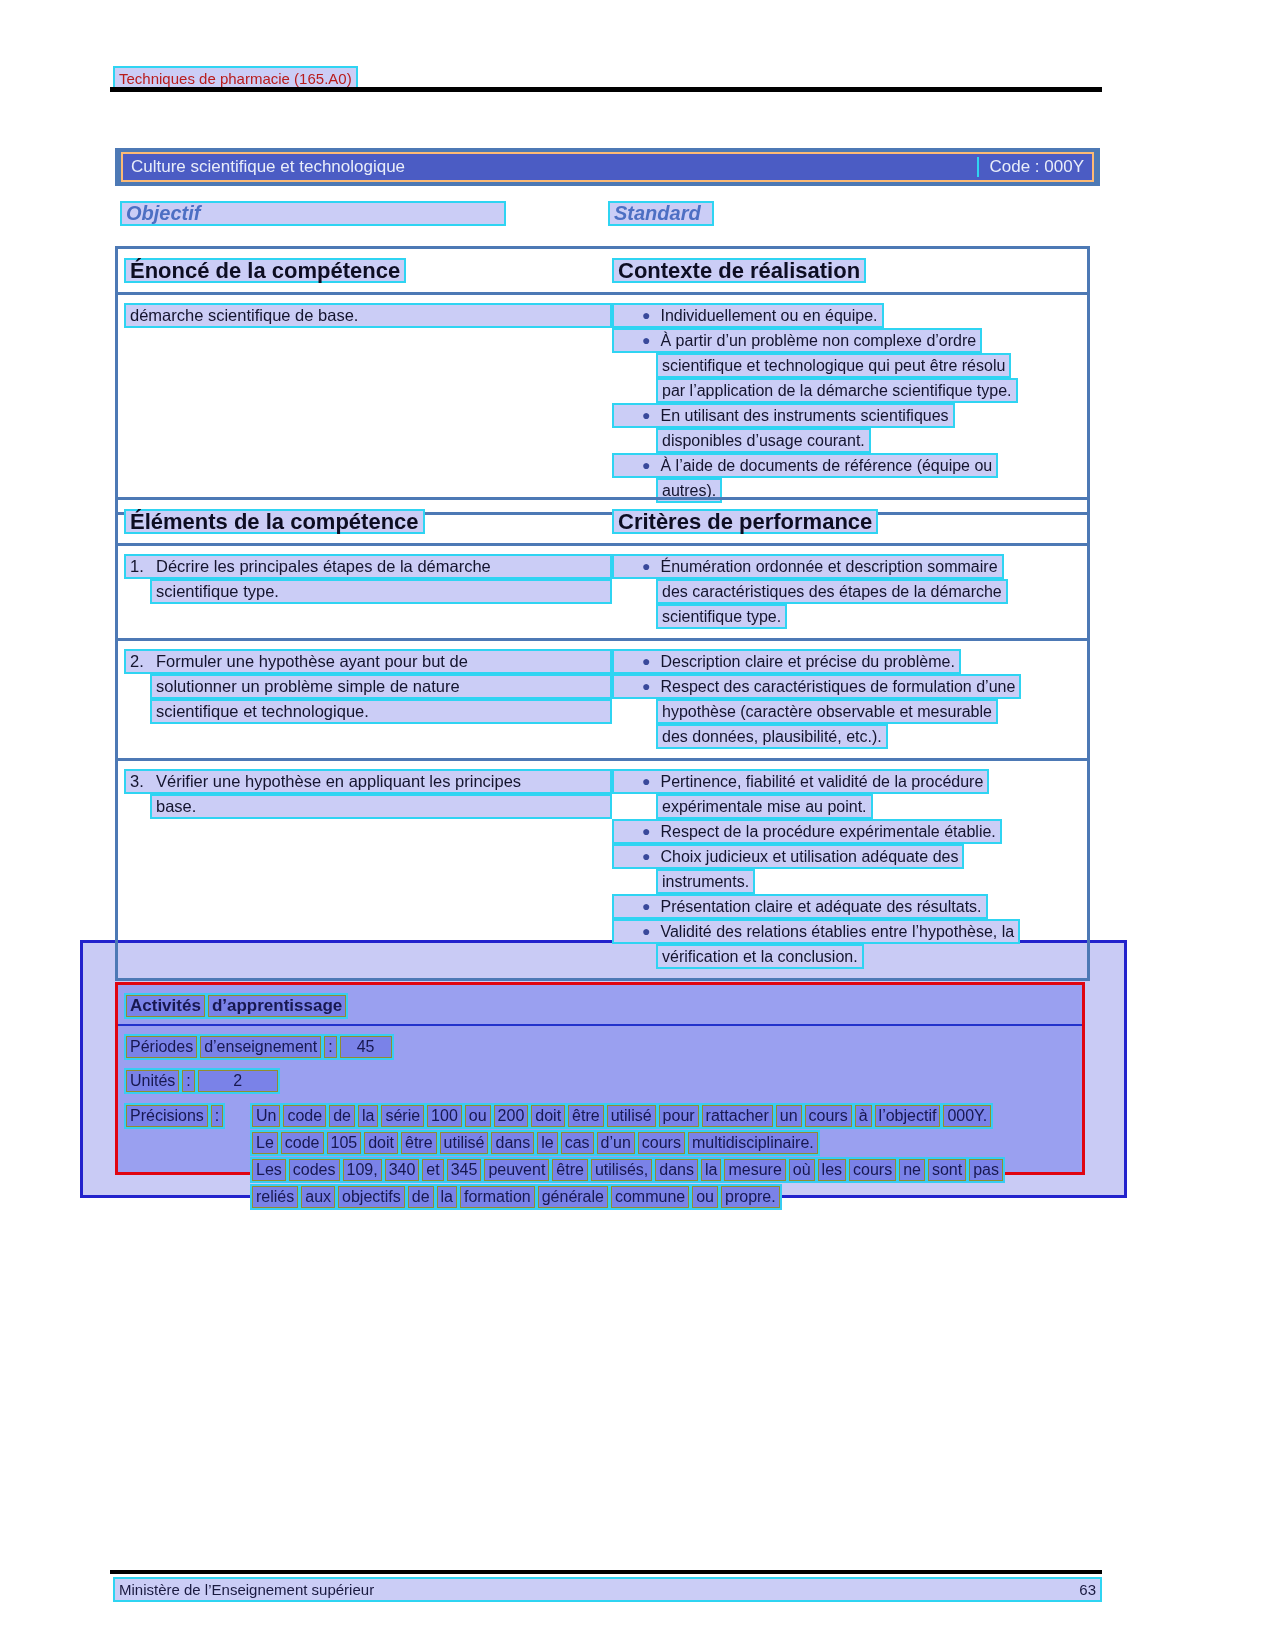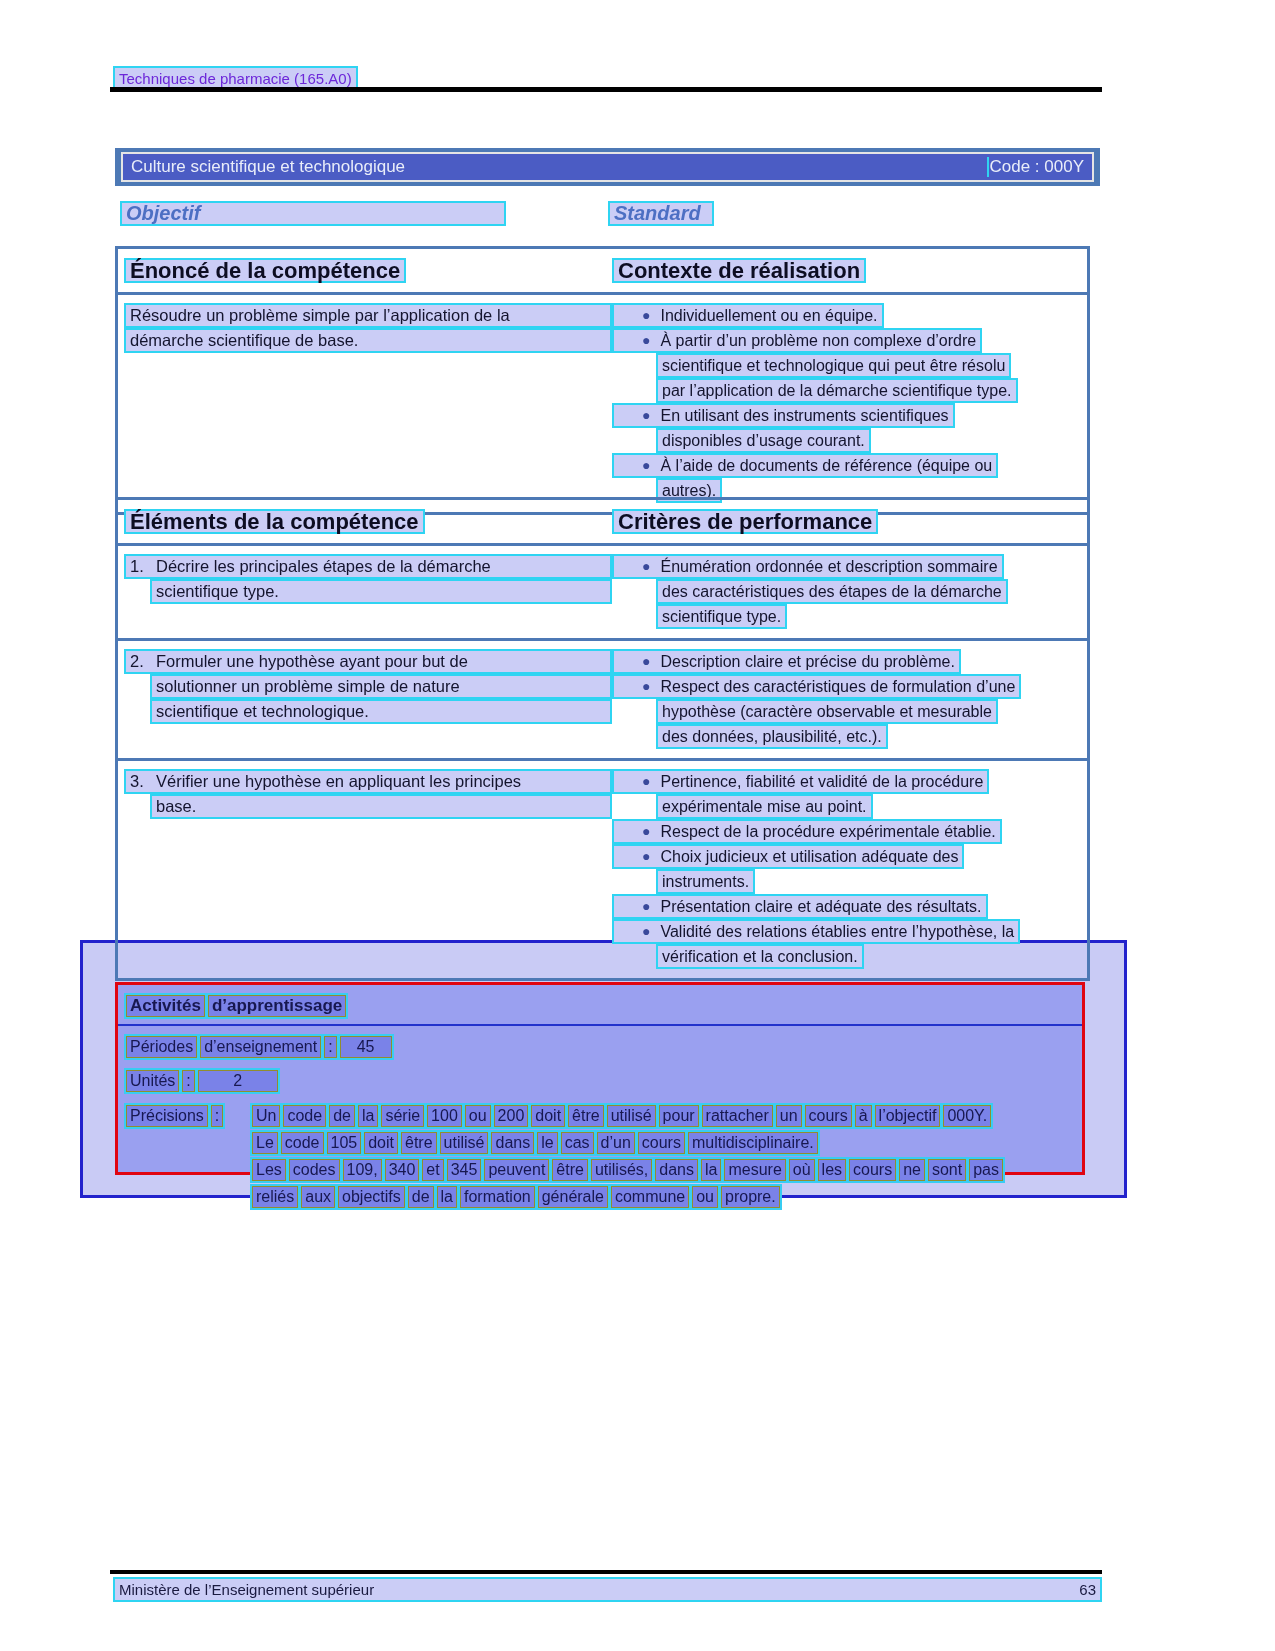--- a/index.html
+++ b/index.html
@@ -21,25 +21,25 @@
     display:flex;
     align-items:center;
     box-sizing:border-box;
   }
   .rule-black{background:#000000;}
 
   
   .banner{background:#4d79b5;display:flex;align-items:center;}
   .banner-inner{
     flex:1;margin:5px 6px;height:26px;background:#4b5cc4;
-    border:2px solid #e5e5e5;display:flex;align-items:center;
+    border:2px solid #fdba74;display:flex;align-items:center;
     justify-content:space-between;padding:0 8px;
     color:#e9edf9;font-size:17px;white-space:nowrap;
   }
-  .banner-inner .code{border-left:2px solid #2fd4f2;}
+  .banner-inner .code{border-left:2px solid #2fd4f2;padding-left:10px;}
 
   .obj-head{font-size:20px;font-weight:bold;font-style:italic;color:#4d6fc3;}
 
   
   .tbl{border:3px solid #4d79b5;box-sizing:border-box;background:transparent;z-index:2;}
   .tbl-head{display:flex;border-bottom:3px solid #4d79b5;padding:9px 6px;}
   .tbl-head .hl{font-weight:bold;font-size:22px;color:#0d0d22;}
   .hcell-l{width:488px;flex:none;}
   .trow{display:flex;padding:8px 2px 9px 6px;}
   .trow + .trow{border-top:3px solid #4d79b5;}
@@ -86,21 +86,21 @@
   .stat-row{margin:8px 0 0 6px;}
   .prec{display:flex;margin:9px 0 0 6px;}
   .prec-label{width:126px;flex:none;}
   .prec-lines .wline{display:flex;margin-bottom:1px;}
 
   .footer-hl{display:flex;justify-content:space-between;font-size:15px;color:#1a1a40;}
 </style>
 </head>
 <body>
 
-<div class="abs hl" style="left:113px;top:66px;font-size:15px;color:#6d28d9;">
+<div class="abs hl" style="left:113px;top:66px;font-size:15px;color:#b91c1c;">
   <span>Techniques de pharmacie (165.A0)</span>
 </div>
 <div class="abs rule-black" style="left:110px;top:87px;width:992px;height:5px;"></div>
 
 <div class="abs banner" style="left:115px;top:148px;width:985px;height:38px;">
   <div class="banner-inner">
     <span>Culture scientifique et technologique</span>
     <span class="code">Code : 000Y</span>
   </div>
 </div>
@@ -116,21 +116,20 @@
   <div class="tbl-head">
     <div class="hcell-l">
         <span class="hl">Énoncé de la compétence</span>
       </div>
     <div style="flex:1;">
         <span class="hl">Contexte de réalisation</span>
       </div>
   </div>
   <div class="trow">
     <div class="col-l">
-      <div class="hl">Résoudre un problème simple par l’application de la</div>
       <div class="hl">démarche scientifique de base.</div>
     </div>
     <div class="col-r">
       <div class="hl">
           <span class="dot">●</span>
           <span>Individuellement ou en équipe.</span>
         </div>
       <div class="hl">
           <span class="dot">●</span>
           <span>À partir d’un problème non complexe d’ordre</span>

